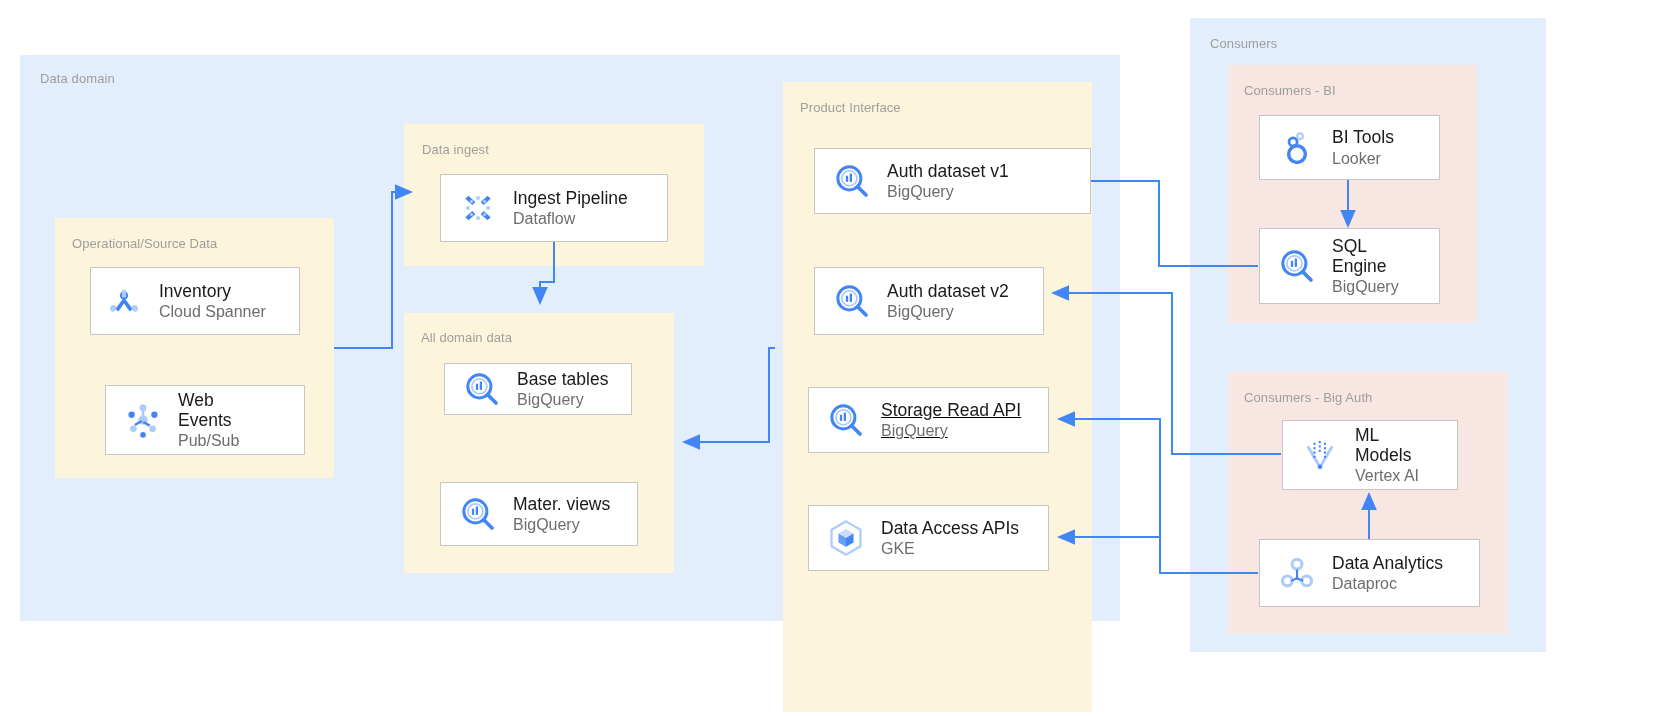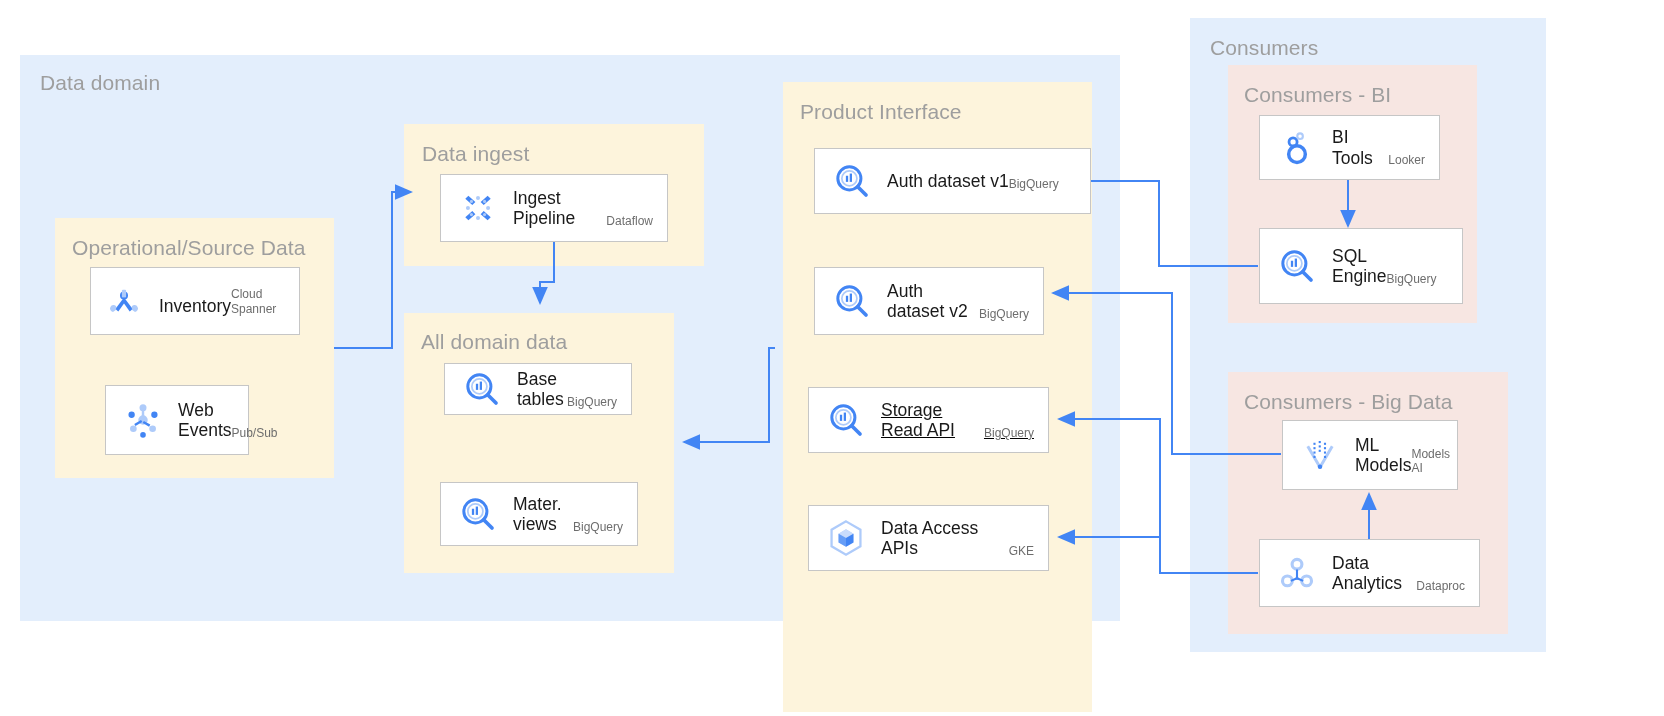--- a/index.html
+++ b/index.html
@@ -7,21 +7,21 @@
     width: 1664px; height: 716px;
     background: #ffffff;
     font-family: "Liberation Sans", sans-serif;
     overflow: hidden;
   }
   #stage { position: relative; width: 1664px; height: 716px; }
 
   .group { position: absolute; }
   .group-label {
     position: absolute;
-    font-size: 21px;
+    font-size: 13px;
     color: #9e9e9e;
     white-space: nowrap;
     letter-spacing: .1px;
   }
 
   .blue-grp  { background: #e3eefc; }
   .cream-grp { background: #fdf4dc; }
   .pink-grp  { background: #f7e6e2; }
 
   .node {
@@ -31,45 +31,45 @@
     display: flex;
     align-items: center;
     gap: 12px;
     padding: 0 14px;
   }
   .node .ico {
     flex: 0 0 auto;
     width: 46px; height: 46px;
     display: flex; align-items: center; justify-content: center;
   }
-  .node .txt { display: flex; flex-direction: row; justify-content: center; align-items: flex-end; }
+  .node .txt { display: flex; flex-direction: column; justify-content: center; }
   .node .title {
     font-size: 17.5px; color: #1a1a1a; line-height: 1.16; white-space: pre-line;
   }
   .node .sub {
-    font-size: 12px; color: #6d6d6d; line-height: 1.2; margin-top: 1px;
+    font-size: 16px; color: #6d6d6d; line-height: 1.2; margin-top: 1px;
   }
 
   svg.wires { position: absolute; left: 0; top: 0; width: 1664px; height: 716px; pointer-events: none; }
 </style>
 </head>
 <body>
 
 <div id="stage">
 
   <div class="group blue-grp" style="left:1190px; top:18px; width:356px; height:634px;">
     <div class="group-label" style="left:20px; top:18px;">Consumers</div>
   </div>
 
   <div class="group pink-grp" style="left:1228px; top:65px; width:249px; height:258px;">
     <div class="group-label" style="left:16px; top:18px;">Consumers - BI</div>
   </div>
 
   <div class="group pink-grp" style="left:1228px; top:372px; width:280px; height:262px;">
-    <div class="group-label" style="left:16px; top:18px;">Consumers - Big Data</div>
+    <div class="group-label" style="left:16px; top:18px;">Consumers - Big Auth</div>
   </div>
 
   <div class="group blue-grp" style="left:20px; top:55px; width:1100px; height:566px;">
     <div class="group-label" style="left:20px; top:16px;">Data domain</div>
   </div>
 
   <div class="group cream-grp" style="left:55px; top:218px; width:279px; height:260px;">
     <div class="group-label" style="left:17px; top:18px;">Operational/Source Data</div>
   </div>
 
@@ -125,21 +125,21 @@
           <path d="M15 30 a4 4 0 1 0 -3.6 6.6 l3.6-2.6z" fill="#aecbfa"></path>
         </g>
       </svg>
     </span>
     <span class="txt">
       <span class="title">Inventory</span>
       <span class="sub">Cloud Spanner</span>
     </span>
   </div>
 
-  <div class="node" style="left:105px; top:385px; width:144px; height:70px;">
+  <div class="node" style="left:105px; top:385px; width:200px; height:70px;">
     <span class="ico">
       <svg viewBox="0 0 48 48" width="42" height="42">
         <g>
           <circle cx="24" cy="24" r="5.4" fill="#aecbfa"></circle>
           <circle cx="24" cy="10" r="4" fill="#aecbfa"></circle>
           <circle cx="11" cy="18" r="3.6" fill="#4285f4"></circle>
           <circle cx="37" cy="18" r="3.6" fill="#4285f4"></circle>
           <circle cx="13" cy="34" r="3.8" fill="#aecbfa"></circle>
           <circle cx="35" cy="34" r="3.8" fill="#aecbfa"></circle>
           <circle cx="24" cy="41" r="3.2" fill="#4285f4"></circle>
@@ -284,21 +284,21 @@
         <circle cx="19.5" cy="17" r="4.6" fill="none" stroke="#4285f4" stroke-width="3.2"></circle>
         <circle cx="27.5" cy="10.5" r="3.2" fill="none" stroke="#aecbfa" stroke-width="2.4"></circle>
       </svg>
     </span>
     <span class="txt">
       <span class="title">BI Tools</span>
       <span class="sub">Looker</span>
     </span>
   </div>
 
-  <div class="node" style="left:1259px; top:228px; width:204px; height:76px;">
+  <div class="node" style="left:1259px; top:228px; width:181px; height:76px;">
     <span class="ico">
       <svg viewBox="0 0 48 48" width="42" height="42">
         <circle cx="21" cy="21" r="13.2" fill="none" stroke="#4285f4" stroke-width="3.4"></circle>
         <circle cx="21" cy="21" r="8.6" fill="none" stroke="#aecbfa" stroke-width="2"></circle>
         <rect x="17" y="18" width="2.6" height="7" fill="#4285f4"></rect>
         <rect x="21.4" y="15.5" width="2.6" height="9.5" fill="#4285f4"></rect>
         <path d="M30.5 30.5 L40 40" stroke="#4285f4" stroke-width="4.2" stroke-linecap="round"></path>
       </svg>
     </span>
     <span class="txt">
@@ -324,21 +324,21 @@
           <rect x="28.5" y="10" width="2.4" height="2.4"></rect>
           <rect x="28.5" y="15" width="2.4" height="2.4"></rect>
           <rect x="28.5" y="20" width="2.4" height="2.4"></rect>
           <rect x="28.5" y="25" width="2.4" height="2.4"></rect>
         </g>
       </svg>
     </span>
     <span class="txt">
       <span class="title">ML
 Models</span>
-      <span class="sub">Models AI</span>
+      <span class="sub">Vertex AI</span>
     </span>
   </div>
 
   <div class="node" style="left:1259px; top:539px; width:221px; height:68px;">
     <span class="ico">
       <svg viewBox="0 0 48 48" width="42" height="42">
         <g fill="none" stroke="#aecbfa" stroke-width="3.6">
           <circle cx="24" cy="14" r="5.6"></circle>
           <circle cx="13" cy="33" r="5.6"></circle>
           <circle cx="35" cy="33" r="5.6"></circle>

